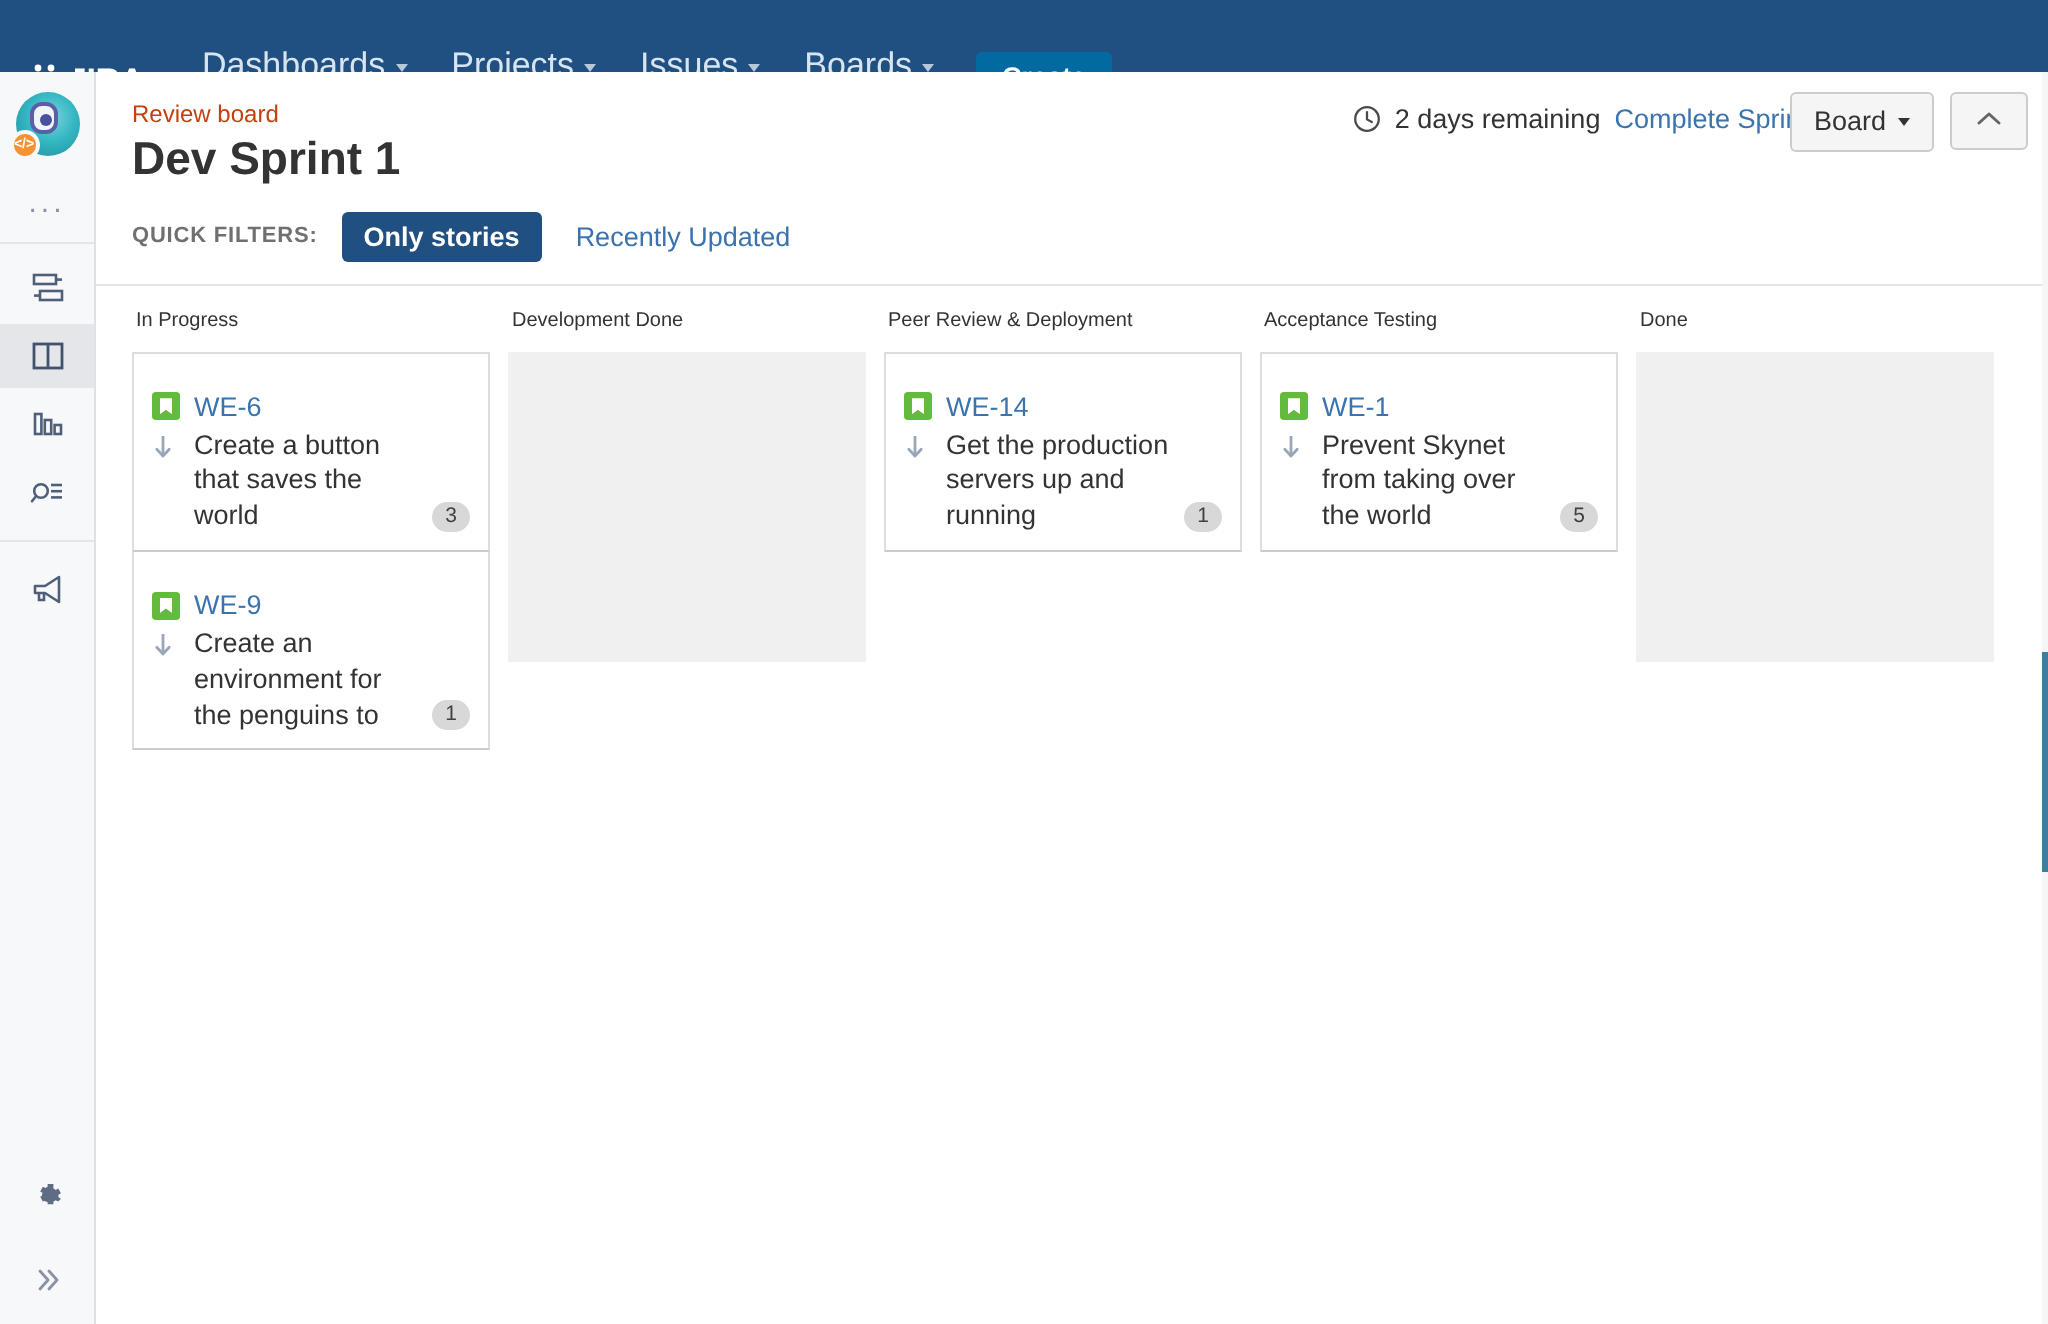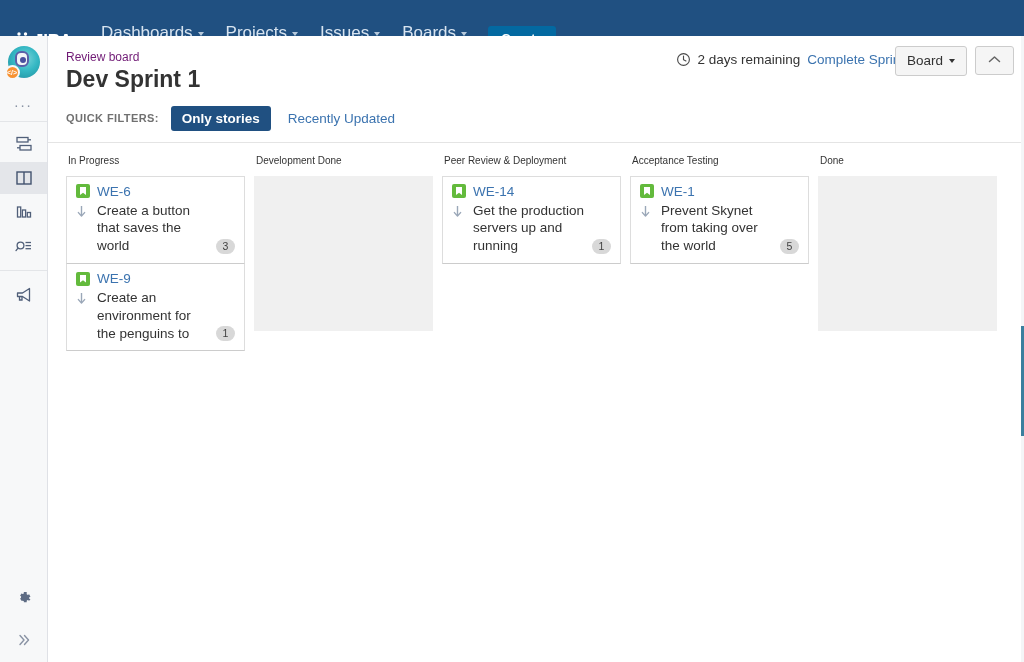--- a/index.html
+++ b/index.html
@@ -159,21 +159,21 @@
   .sb-bottom .sb-item { height: 40px; }
 
   
   .main {
     position: absolute; top: 36px; left: 48px;
     width: 976px; height: 626px;
     background: #fff;
     overflow: hidden;
   }
   .board-header { padding: 14px 18px 0 18px; position: relative; }
-  .breadcrumb { font-size: 12px; color: #701a75; margin-bottom: 2px; }
+  .breadcrumb { font-size: 12px; color: #c2410c; margin-bottom: 2px; }
   .page-title {
     font-size: 23px; font-weight: bold; color: #333;
     margin: 0 0 12px 0; line-height: 1.2;
   }
   .sprint-info {
     position: absolute; right: 120px; top: 16px;
     display: flex; align-items: center;
     font-size: 13.5px; color: #333;
     white-space: nowrap;
   }
@@ -237,21 +237,21 @@
     background: #f0f0f0;
     min-height: 155px;
     padding: 0;
   }
   .col-body.has-cards { background: transparent; }
   .col-dropzone { background:#f0f0f0; min-height: 155px; }
   .card {
     background: #fff;
     border: 1px solid #ddd;
     border-bottom: 1px solid #ccc;
-    padding: 7px 9px 8px 9px;
+    padding: 19px 9px 8px 9px;
     position: relative;
     cursor: pointer;
     min-height: 78px;
   }
   .card + .card { border-top: 0; }
   .card-top { display:flex; align-items:center; margin-bottom: 3px; }
   .story-icon {
     width: 14px; height: 14px;
     background: #63ba3c;
     border-radius: 2px;

